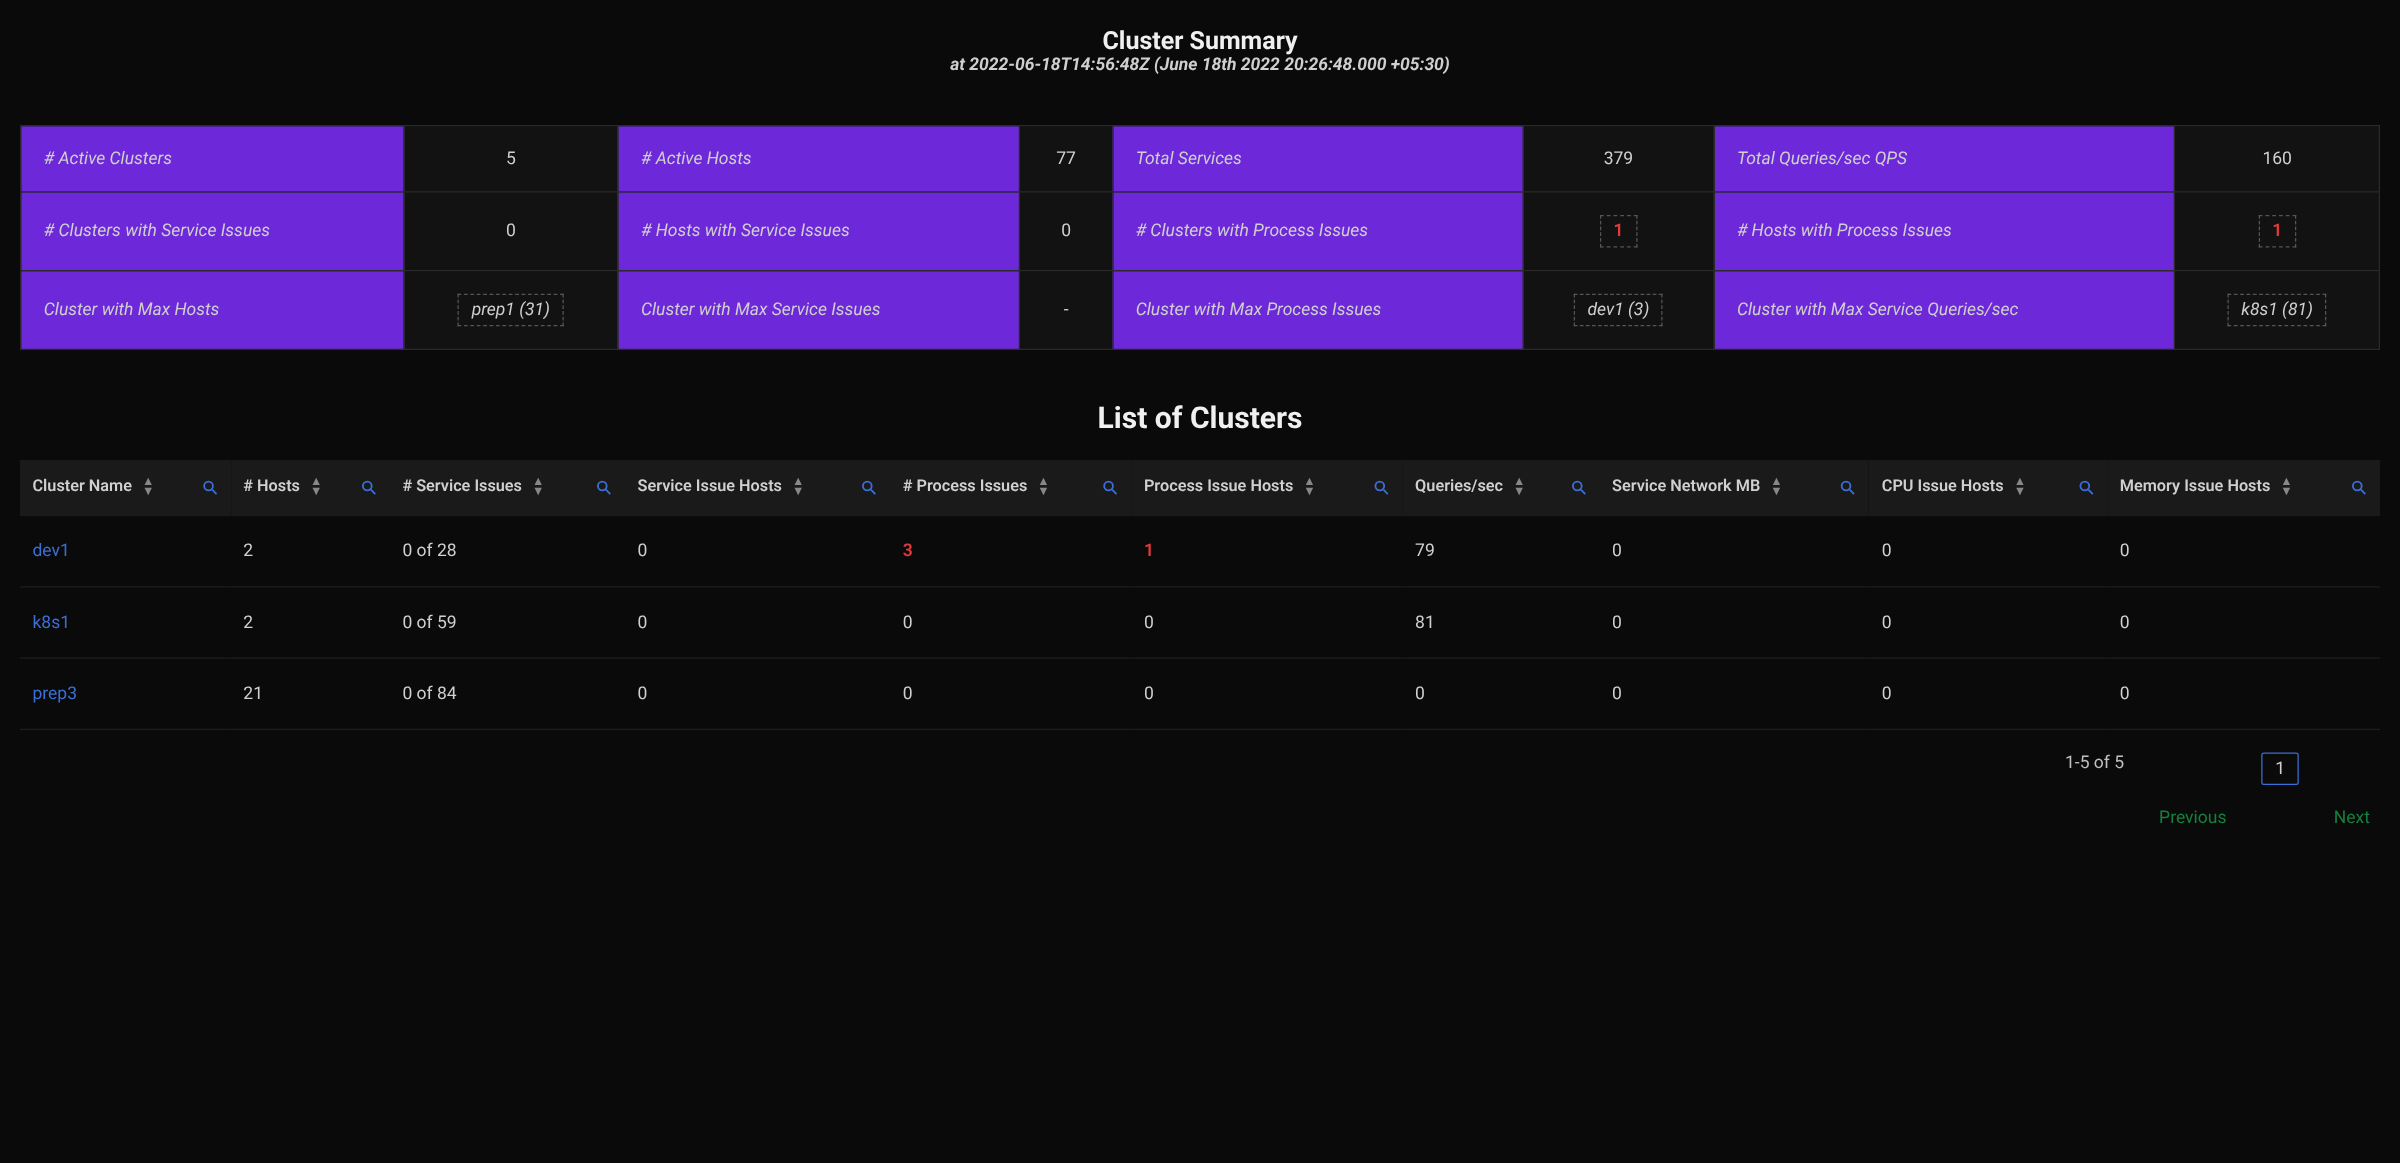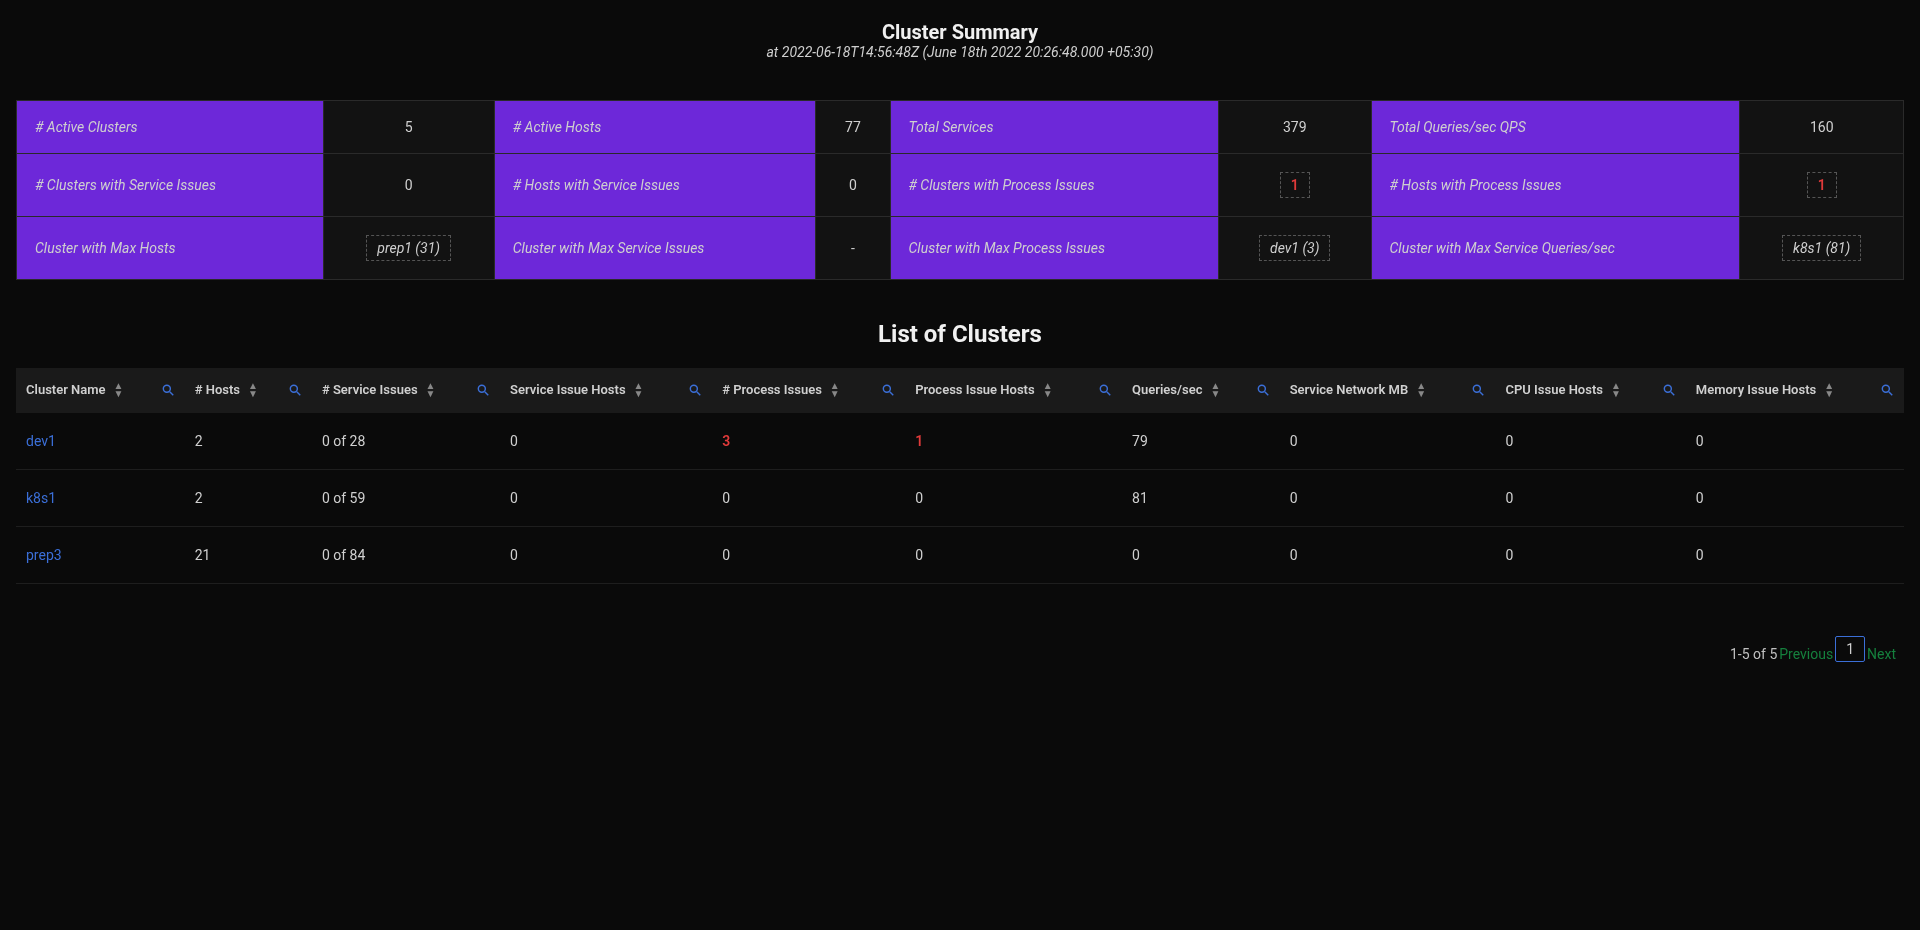--- a/index.html
+++ b/index.html
@@ -14,21 +14,21 @@
     color: #f0f0f0;
     font-size: 20px;
     font-weight: 700;
     text-align: center;
   }
   .timestamp {
     text-align: center;
     font-style: italic;
     color: #cfcfcf;
     margin-bottom: 40px;
-    font-weight: 400;
+    font-weight: 700;
   }
 
   
   .summary-table {
     width: 100%;
     border-collapse: collapse;
     border: 1px solid #2a2a2a;
     margin-bottom: 40px;
   }
   .summary-table td {
@@ -111,22 +111,22 @@
   .data-table tbody td.link a {
     color: #3b6fd8;
     text-decoration: none;
   }
   .data-table tbody td.alert { color: #e03a3a; font-weight: 600; }
 
   
   .pagination {
     display: flex;
     justify-content: flex-end;
-    align-items: flex-end;
-    gap: 2px;
+    align-items: flex-start;
+    gap: 28px;
     padding: 18px 8px 4px;
     color: #c0c0c0;
     font-size: 14px;
   }
   .pagination .disabled { color: #15803d; margin-top: 44px; }
   .pagination .page-box {
     border: 1px solid #3b6fd8;
     color: #d0d0d0;
     padding: 4px 10px;
     border-radius: 2px;

